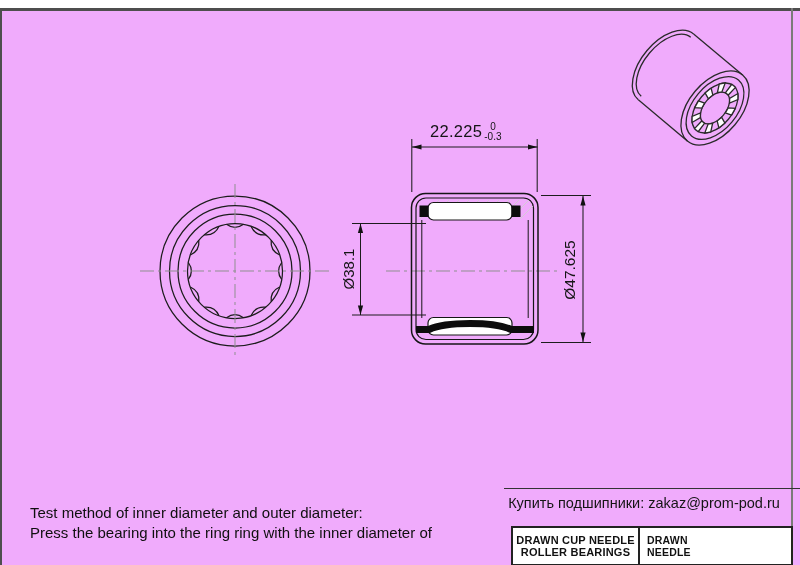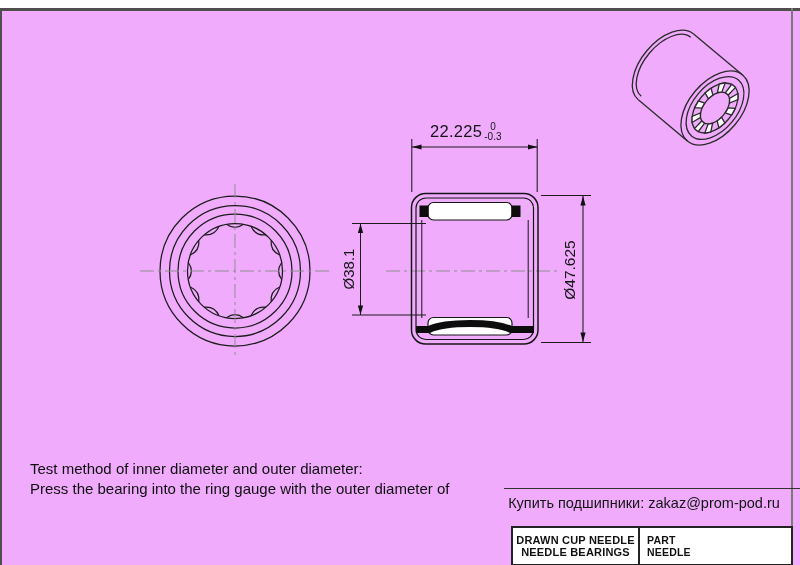--- a/index.html
+++ b/index.html
@@ -26,21 +26,21 @@
   .dim-top .tol{display:flex;flex-direction:column;margin-left:2px;font-size:10px;line-height:9.5px;}
   .dim-top .tol .u{padding-left:6px;}
   .dim-rot{
     position:absolute;height:18px;display:flex;align-items:center;justify-content:center;
     transform:rotate(-90deg);transform-origin:center;color:#151515;white-space:nowrap;
   }
   .dim-odia{left:528px;top:253px;width:84px;font-size:15.5px;}
   .dim-idia{left:318px;top:252px;width:60px;font-size:15px;}
 
   
-  .test-note{position:absolute;left:30px;top:451px;font-size:15px;line-height:19.5px;color:#0f0f0f;}
+  .test-note{position:absolute;left:30px;top:495px;font-size:15px;line-height:19.5px;color:#0f0f0f;}
   .test-note div{white-space:pre;}
 
   
   .contact-line{position:absolute;left:504px;top:480px;width:296px;border-top:1.5px solid #333;}
   .contact-text{
     position:absolute;left:500px;top:487px;width:288px;text-align:center;
     font-size:14.5px;color:#151515;white-space:nowrap;
   }
   .title-block{
     position:absolute;left:511px;top:518px;width:282px;height:40px;
@@ -185,32 +185,32 @@
     <span class="tol">
       <span class="u">0</span>
       <span class="l">-0.3</span>
     </span>
   </div>
   <div class="dim-rot dim-odia">Ø47.625</div>
   <div class="dim-rot dim-idia">Ø38.1</div>
 
   <div class="test-note">
     <div>Test method of inner diameter and outer diameter:</div>
-    <div>Press the bearing into the ring gauge with the outer diameter of</div>
+    <div>Press the bearing into the ring ring with the inner diameter of</div>
   </div>
 
   <div class="contact-line"></div>
   <div class="contact-text">Купить подшипники: zakaz@prom-pod.ru</div>
 
   <div class="title-block">
     <div class="tb-product">
       <span>DRAWN CUP NEEDLE</span>
-      <span>NEEDLE BEARINGS</span>
+      <span>ROLLER BEARINGS</span>
     </div>
     <div class="tb-part">
       <span class="tb-part-label">
-        <span>PART</span>
+        <span>DRAWN</span>
         <span>NEEDLE</span>
       </span>
     </div>
   </div>
 
 </div>
 
 </body></html>

